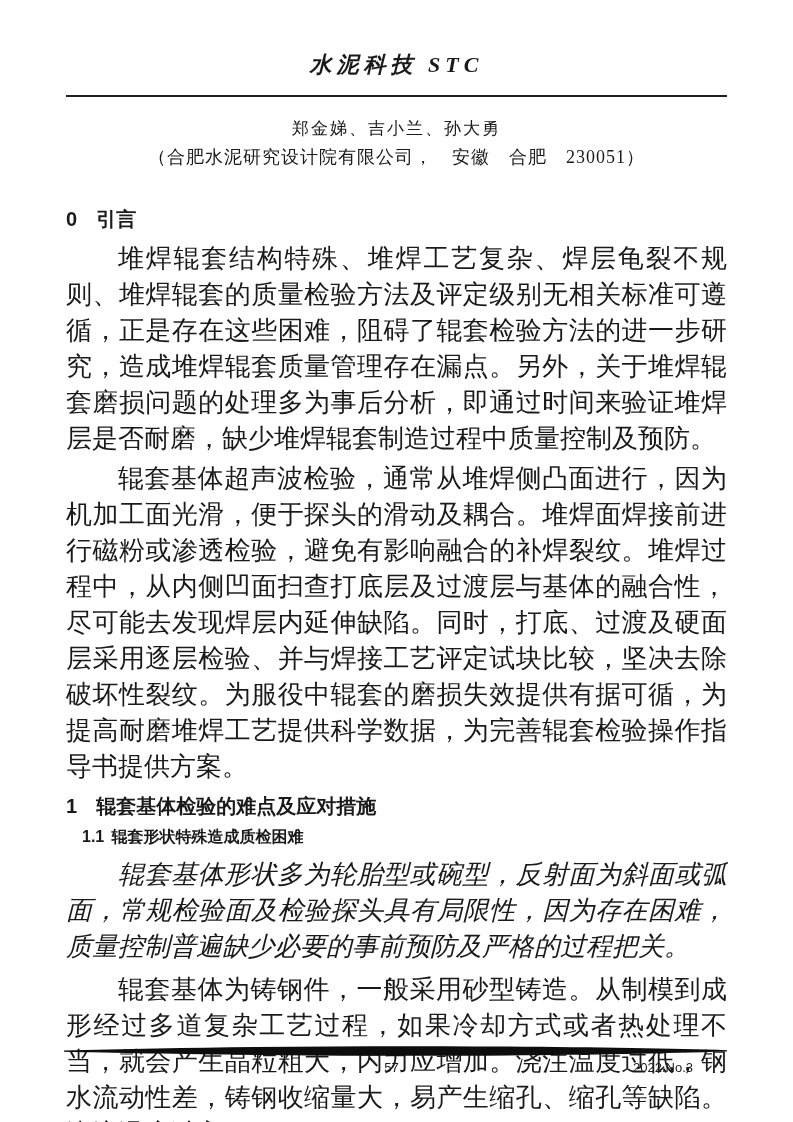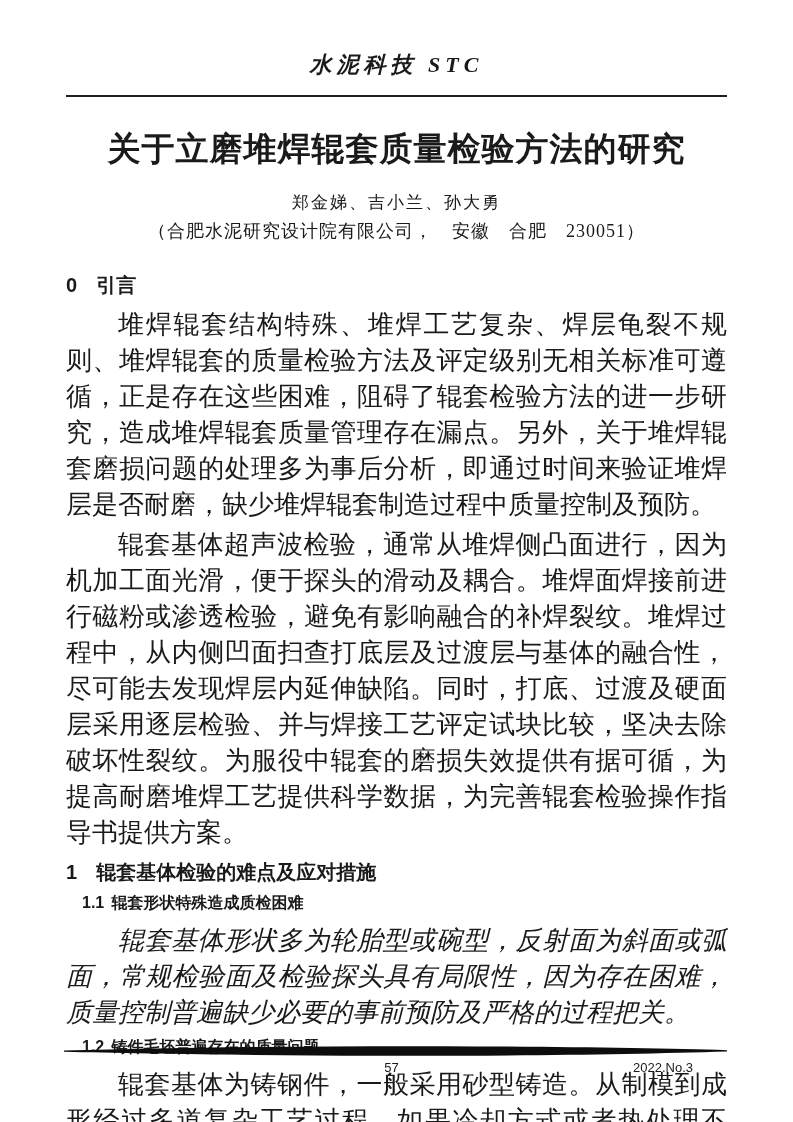--- a/index.html
+++ b/index.html
@@ -32,21 +32,21 @@
   .authors{
     margin-top:20px;text-align:center;
     font-size:17px;line-height:24px;letter-spacing:2px;
   }
   .affiliation{
     margin-top:3px;text-align:center;
     font-size:18px;line-height:26px;letter-spacing:1px;
   }
   
   h2.sec{
-    margin:28px 0 0 0;
+    margin:36px 0 0 0;
     font-family:"Liberation Sans","DejaVu Sans",sans-serif;
     font-weight:bold;font-size:20px;line-height:26px;
   }
   h2.sec .num{margin-right:.95em;}
   h3.subsec{
     margin:4px 0 0 16px;
     font-family:"Liberation Sans","DejaVu Sans",sans-serif;
     font-weight:bold;font-size:16px;line-height:26px;
   }
   h3.subsec .num{margin-right:.45em;}
@@ -78,39 +78,37 @@
 </head>
 <body>
 
 <div class="page">
 
   <header>
     <div class="journal">水泥科技 STC</div>
     <div class="header-rule"></div>
   </header>
 
-  <h1 class="title">关于立磨堆焊辊套质量检验方法的研究</h1>
 
   <div class="authors">郑金娣、吉小兰、孙大勇</div>
 
   <div class="affiliation">（合肥水泥研究设计院有限公司，　安徽　合肥　230051）</div>
 
   <h2 class="sec s0"><span class="num">0</span><span>引言</span></h2>
 
   <p class="body p1">堆焊辊套结构特殊、堆焊工艺复杂、焊层龟裂不规则、堆焊辊套的质量检验方法及评定级别无相关标准可遵循，正是存在这些困难，阻碍了辊套检验方法的进一步研究，造成堆焊辊套质量管理存在漏点。另外，关于堆焊辊套磨损问题的处理多为事后分析，即通过时间来验证堆焊层是否耐磨，缺少堆焊辊套制造过程中质量控制及预防。</p>
 
   <p class="body p2">辊套基体超声波检验，通常从堆焊侧凸面进行，因为机加工面光滑，便于探头的滑动及耦合。堆焊面焊接前进行磁粉或渗透检验，避免有影响融合的补焊裂纹。堆焊过程中，从内侧凹面扫查打底层及过渡层与基体的融合性，尽可能去发现焊层内延伸缺陷。同时，打底、过渡及硬面层采用逐层检验、并与焊接工艺评定试块比较，坚决去除破坏性裂纹。为服役中辊套的磨损失效提供有据可循，为提高耐磨堆焊工艺提供科学数据，为完善辊套检验操作指导书提供方案。</p>
 
   <h2 class="sec s1"><span class="num">1</span><span>辊套基体检验的难点及应对措施</span></h2>
 
   <h3 class="subsec s11"><span class="num">1.1</span><span>辊套形状特殊造成质检困难</span></h3>
 
   <p class="body p3">辊套基体形状多为轮胎型或碗型，反射面为斜面或弧面，常规检验面及检验探头具有局限性，因为存在困难，质量控制普遍缺少必要的事前预防及严格的过程把关。</p>
 
-  <h3 class="subsec s12"><span class="num">1.2</span><span>铸件毛坯普遍存在的质量问题</span></h3>
 
   <p class="body p4">辊套基体为铸钢件，一般采用砂型铸造。从制模到成形经过多道复杂工艺过程，如果冷却方式或者热处理不当，就会产生晶粒粗大，内力应增加。浇注温度过低，钢水流动性差，铸钢收缩量大，易产生缩孔、缩孔等缺陷。浇注温度过高，</p>
 
   <div class="footer-bar">
     <svg width="663" height="13" viewBox="0 0 663 13" xmlns="http://www.w3.org/2000/svg">
       <path d="M0,5.6 C110,2.8 250,0.8 380,1.2 C490,1.6 600,3.4 663,5.2 L663,6.4 C570,9.2 440,11.2 310,10.8 C190,10.4 70,8.4 0,6.8 Z" fill="var(--bar)"></path>
     </svg>
   </div>
 
   <div class="footer-row">

